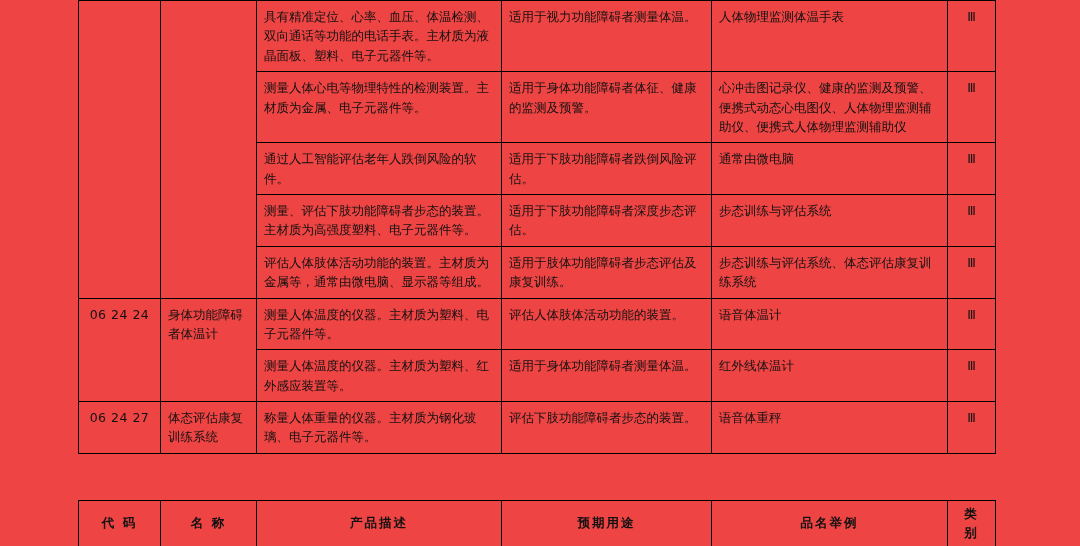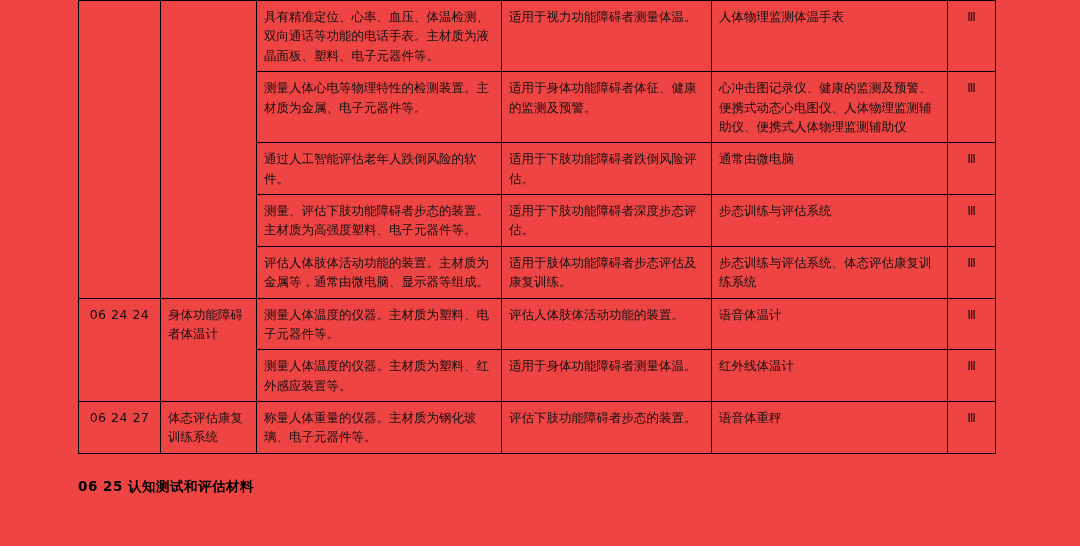--- a/index.html
+++ b/index.html
@@ -154,16 +154,38 @@
           <td class="mid">体态评估康复训练系统</td>
           <td>称量人体重量的仪器。主材质为钢化玻璃、电子元器件等。</td>
           <td class="mid">评估下肢功能障碍者步态的装置。</td>
           <td class="mid">语音体重秤</td>
           <td class="cat">Ⅲ</td>
         </tr>
       </tbody>
     </table>
   </div>
 
-  <div class="section-title">06 25  认知测试和评估材料</div>
 
+  <div class="tbl-wrap2">
+    <table class="doc2">
+      <colgroup>
+        <col class="c-code">
+          <col class="c-name">
+          <col class="c-desc">
+        <col class="c-use">
+          <col class="c-examp">
+          <col class="c-cat">
+      </colgroup>
+      <tbody>
+        <tr>
+          <td class="hdr">代 码</td>
+          <td class="hdr">名 称</td>
+          <td class="hdr">产品描述</td>
+          <td class="hdr">预期用途</td>
+          <td class="hdr">品名举例</td>
+          <td class="hdr">类 别</td>
+        </tr>
+
+      </tbody>
+    </table>
+  </div>
 
 </div>
 
 </body></html>

